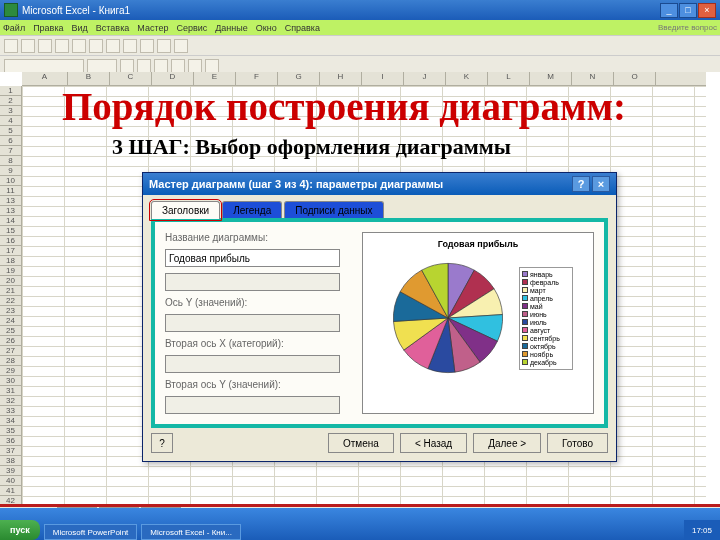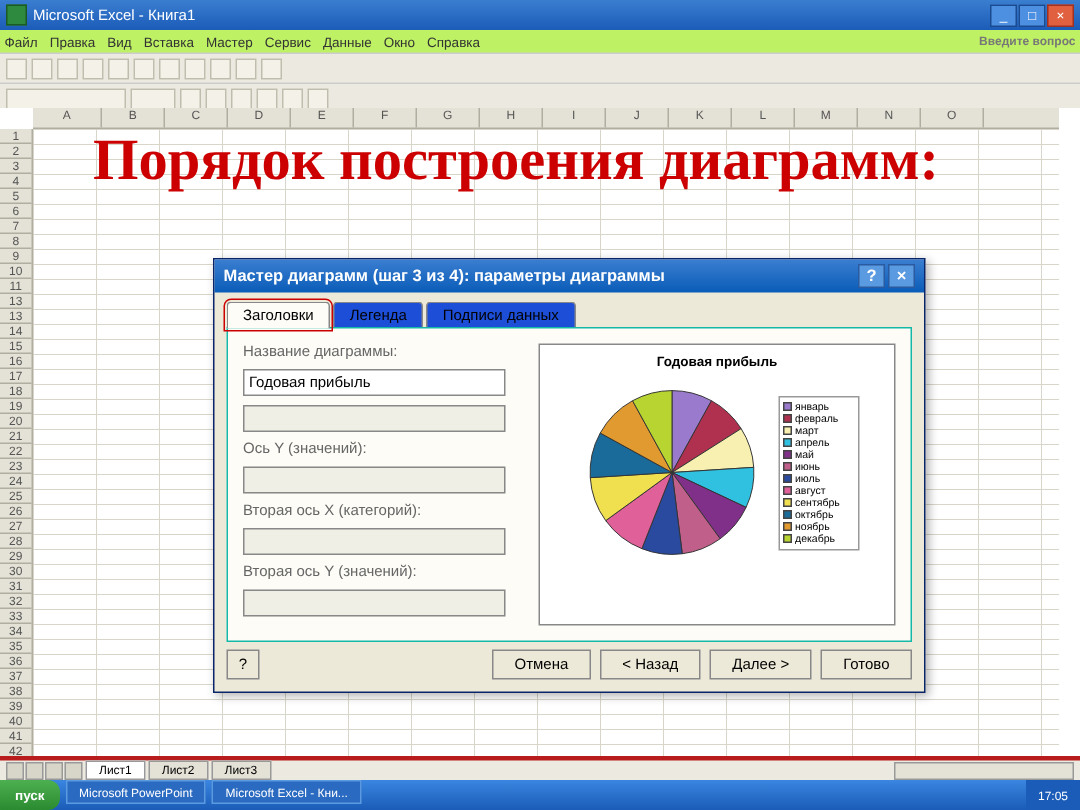--- a/index.html
+++ b/index.html
@@ -6,21 +6,21 @@
 body { width:720px; height:540px; background:#fff; overflow:hidden; position:relative; }
 
 .titlebar { height:20px; background:linear-gradient(#3a7ed0,#1b5cb8); color:#fff; display:flex; align-items:center; padding:0 4px; font-size:10px; }
 .titlebar .app-icon { width:14px; height:14px; background:#2d8a3e; margin-right:4px; border:1px solid #1a5a25; }
 .titlebar .title { flex:1; }
 .titlebar .winbtn { width:18px; height:15px; background:#4d8fe0; border:1px solid #1a4a90; margin-left:1px; display:flex; align-items:center; justify-content:center; font-size:9px; cursor:pointer; }
 .titlebar .winbtn.close { background:#e06040; border-color:#a03020; }
 
 .menubar { height:16px; background:#bef264; display:flex; align-items:center; padding:0 3px; font-size:9px; color:#333; gap:8px; border-bottom:1px solid #ccc; }
 .menubar span { cursor:pointer; }
-.menubar .right { margin-left:auto; font-size:8px; color:#777;font-weight:bold; }
+.menubar .right { margin-left:auto; font-size:8px; color:#777; }
 
 .toolbar { height:20px; background:#eceae0; border-bottom:1px solid #ccc; display:flex; align-items:center; padding:0 4px; gap:3px; }
 .tbtn { width:14px; height:14px; background:#f4f2e8; border:1px solid #c0bcae; cursor:pointer; }
 
 .namebox { height:16px; background:#eceae0; border-bottom:1px solid #ccc; display:flex; align-items:center; font-size:9px; }
 .namebox .cell { width:50px; border:1px solid #aaa; background:#fff; padding:0 3px; margin:0 3px; }
 .namebox .fx { color:#888; margin:0 4px; }
 
 .sheet { position:absolute; top:72px; left:0; right:0; bottom:20px; background:#fff; }
 .colhdr { position:absolute; top:0; left:22px; right:14px; height:14px; background:#e4e2d6; border-bottom:1px solid #b0aea0; display:flex; }
@@ -38,21 +38,21 @@
 .wizard { position:absolute; top:86px; left:120px; width:475px; height:290px; background:#ece9d8; border:1px solid #0a246a; box-shadow:2px 2px 6px rgba(0,0,0,0.3); }
 .wiz-tb { height:22px; background:linear-gradient(#3a7ed0,#0a5cb8); color:#fff; display:flex; align-items:center; padding:0 6px; font-size:11px; font-weight:bold; }
 .wiz-tb .spacer { flex:1; }
 .wiz-tb .helpbtn, .wiz-tb .closebtn { width:18px; height:16px; background:#5a9ae0; border:1px solid #2a5aa0; margin-left:2px; display:flex; align-items:center; justify-content:center; font-size:11px; cursor:pointer; }
 
 .wiz-tabs { display:flex; padding:6px 8px 0; gap:2px; font-size:10px; }
 .wiz-tab { padding:3px 10px; background:#1d4ed8; border:1px solid #888; border-bottom:none; border-radius:3px 3px 0 0; cursor:pointer; }
 .wiz-tab.active { background:#fdfcf7; position:relative; z-index:2; }
 .wiz-tab.sel { outline:1px solid #c00; outline-offset:1px; }
 
-.wiz-body { margin:0 8px; border:1px solid #14b8a6; background:#fdfcf7; height:210px; display:flex; padding:10px; gap:22px; position:relative; top:-1px; }
+.wiz-body { margin:0 8px; border:4px solid #14b8a6; background:#fdfcf7; height:210px; display:flex; padding:10px; gap:22px; position:relative; top:-1px; }
 .wiz-left { width:175px; display:flex; flex-direction:column; gap:6px; font-size:10px; }
 .wiz-left label { color:#666; }
 .wiz-left input { height:18px; border:1px solid #888; background:#fff; padding:0 3px; font-size:10px; }
 .wiz-left input:disabled { background:#f0efe6; color:#999; }
 
 .wiz-preview { flex:1; background:#fff; border:1px solid #888; padding:6px; display:flex; flex-direction:column; align-items:center; }
 .wiz-preview .ptitle { font-size:9px; font-weight:bold; margin-bottom:4px; }
 .wiz-preview .prow { display:flex; align-items:center; gap:6px; }
 .legend { border:1px solid #999; padding:2px; font-size:7px; width:54px; }
 .legend div { display:flex; align-items:center; gap:2px; margin:1px 0; }
@@ -63,21 +63,21 @@
 .wiz-btns .gap { flex:1; }
 .wiz-btns button { height:20px; padding:0 14px; border:1px solid #888; background:#ece9d8; cursor:pointer; font-size:10px; }
 
 .sheettabs { position:absolute; bottom:0; left:0; right:0; height:16px; background:#eceae0; display:flex; align-items:center; font-size:8px; padding:0 4px; border-top:3px solid #b91c1c; }
 .sheettabs .nav { display:flex; gap:1px; }
 .sheettabs .nav div { width:12px; height:12px; background:#d8d6c8; border:1px solid #999; cursor:pointer; }
 .sheettabs .tab { padding:1px 8px; background:#fff; border:1px solid #999; margin-left:2px; cursor:pointer; }
 .sheettabs .tab.inactive { background:#e4e2d6; }
 .sheettabs .sb { margin-left:auto; width:120px; height:12px; background:#e4e2d6; border:1px solid #999; }
 
-.taskbar { position:absolute; bottom:0; left:0; right:0; height:20px; background:linear-gradient(#3a86e0,#1a5cb8); display:flex; align-items:flex-start; font-size:9px; }
+.taskbar { position:absolute; bottom:0; left:0; right:0; height:32px; background:linear-gradient(#3a86e0,#1a5cb8); display:flex; align-items:flex-end; font-size:9px; }
 .taskbar .start { height:20px; padding:0 10px; background:linear-gradient(#4db050,#2a8a30); color:#fff; font-weight:bold; display:flex; align-items:center; cursor:pointer; border-radius:0 8px 8px 0; }
 .taskbar .titem { height:16px; padding:0 8px; background:#2a6ac0; color:#fff; margin-left:4px; border:1px solid #5a9ae0; display:flex; align-items:center; cursor:pointer; font-size:8px; }
 .taskbar .tray { margin-left:auto; height:20px; padding:0 8px; background:#1a5cb8; color:#fff; display:flex; align-items:center; gap:4px; font-size:8px; }
 </style>
 </head>
 <body>
 
 <div class="titlebar">
   <div class="app-icon"></div>
   <div class="title">Microsoft Excel - Книга1</div>
@@ -188,20 +188,21 @@
       <div>38</div>
       <div>39</div>
       <div>40</div>
       <div>41</div>
       <div>42</div>
       <div>43</div>
       <div>44</div>
     </div>
   <div class="grid">
     <div class="overlay-title">Порядок построения диаграмм:</div>
+    <div class="overlay-sub">3 ШАГ: Выбор оформления диаграммы</div>
 
     <div class="wizard">
       <div class="wiz-tb">
         <span>Мастер диаграмм (шаг 3 из 4): параметры диаграммы</span>
         <span class="spacer"></span>
         <div class="helpbtn">?</div>
         <div class="closebtn">×</div>
       </div>
       <div class="wiz-tabs">
         <div class="wiz-tab active sel">Заголовки</div>

